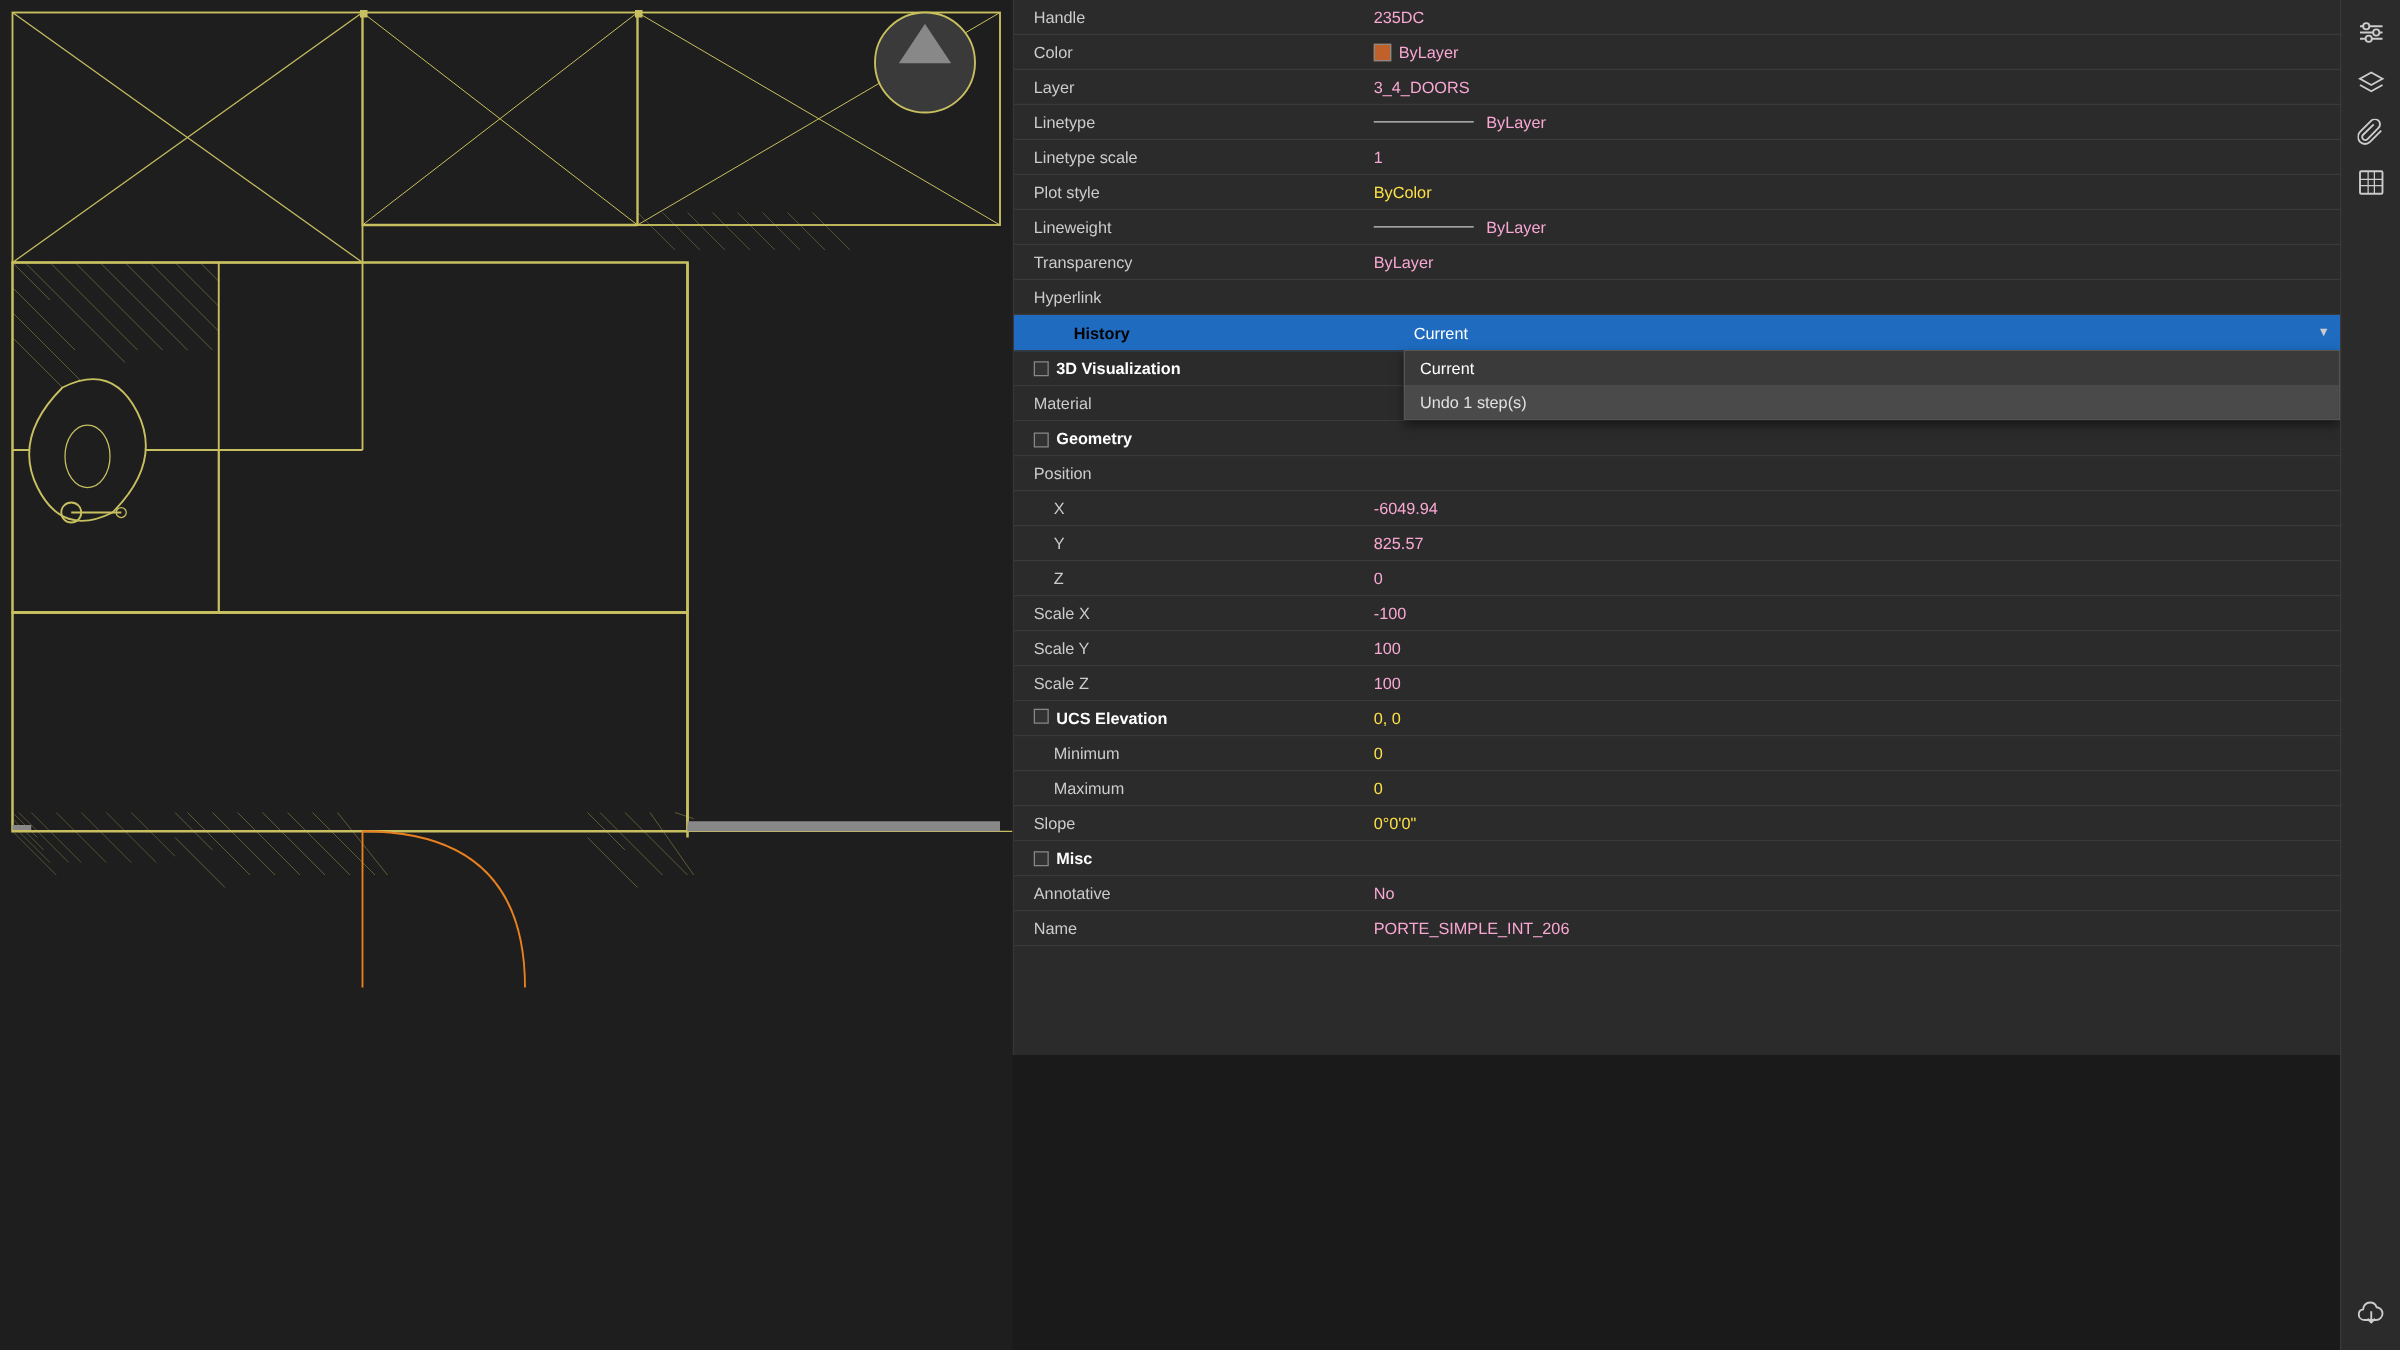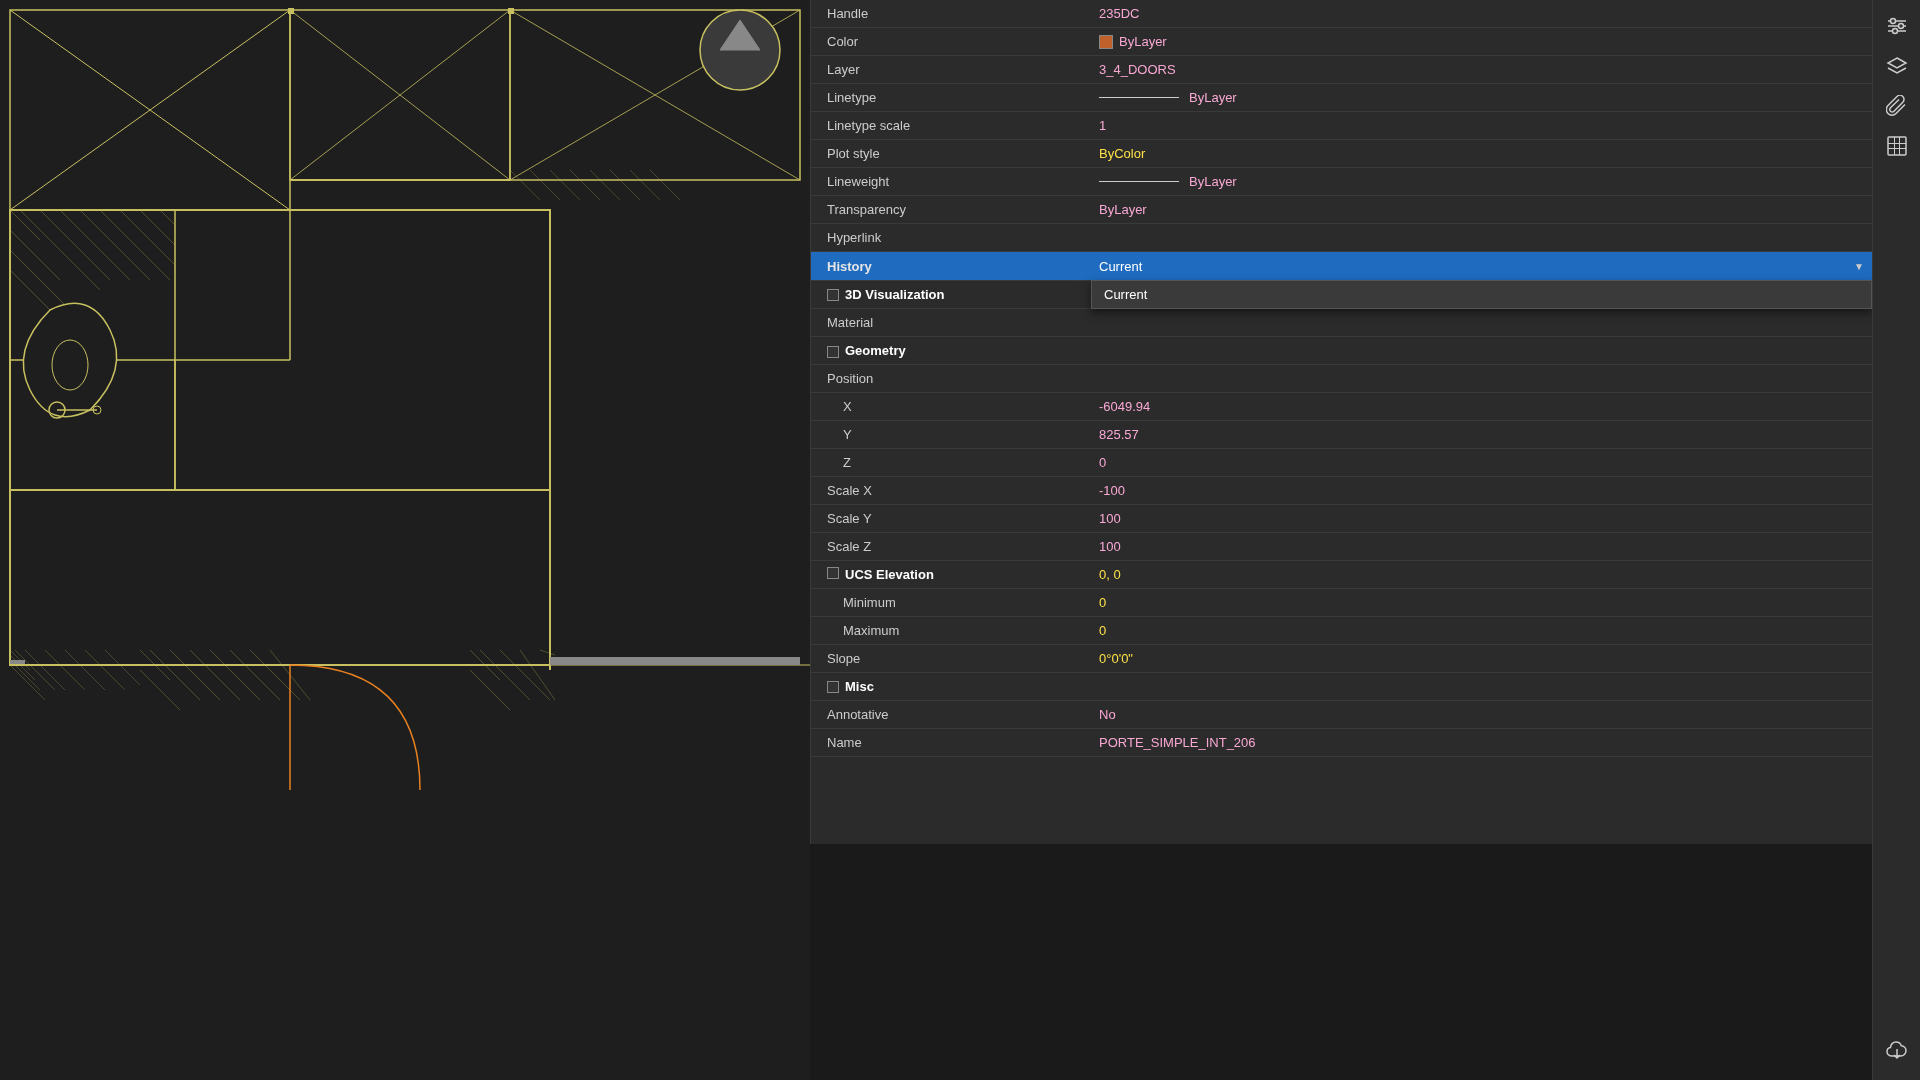--- a/index.html
+++ b/index.html
@@ -106,22 +106,23 @@
       gap: 6px;
       min-width: 0;
     }
 
     
     .prop-row.history-row {
       background: #1e6bbf;
     }
 
     .prop-row.history-row .prop-label {
-      color: #e5e5e5;
+      color: #000000;
       font-weight: bold;
+      margin-left: 32px;
     }
 
     
     .section-square {
       width: 12px;
       height: 12px;
       background: #555;
       border: 1px solid #888;
       display: inline-block;
       margin-right: 6px;
@@ -403,20 +404,21 @@
     <div class="prop-row history-row" style="position:relative;">
       <div class="prop-label">History</div>
       <div class="history-dropdown-wrapper">
         <div class="history-select-display">
           <span>Current</span>
           <span class="chevron-down">▼</span>
         </div>
 
         <div class="dropdown-menu">
           <div class="dropdown-item selected">Current</div>
+          <div class="dropdown-item hovered">Undo 1 step(s)</div>
         </div>
       </div>
     </div>
 
     <div class="prop-row section-header">
       <div class="prop-label" style="display:flex;align-items:center;">
         <span class="section-square dark"></span>
         <span>3D Visualization</span>
       </div>
       <div class="prop-value"></div>

